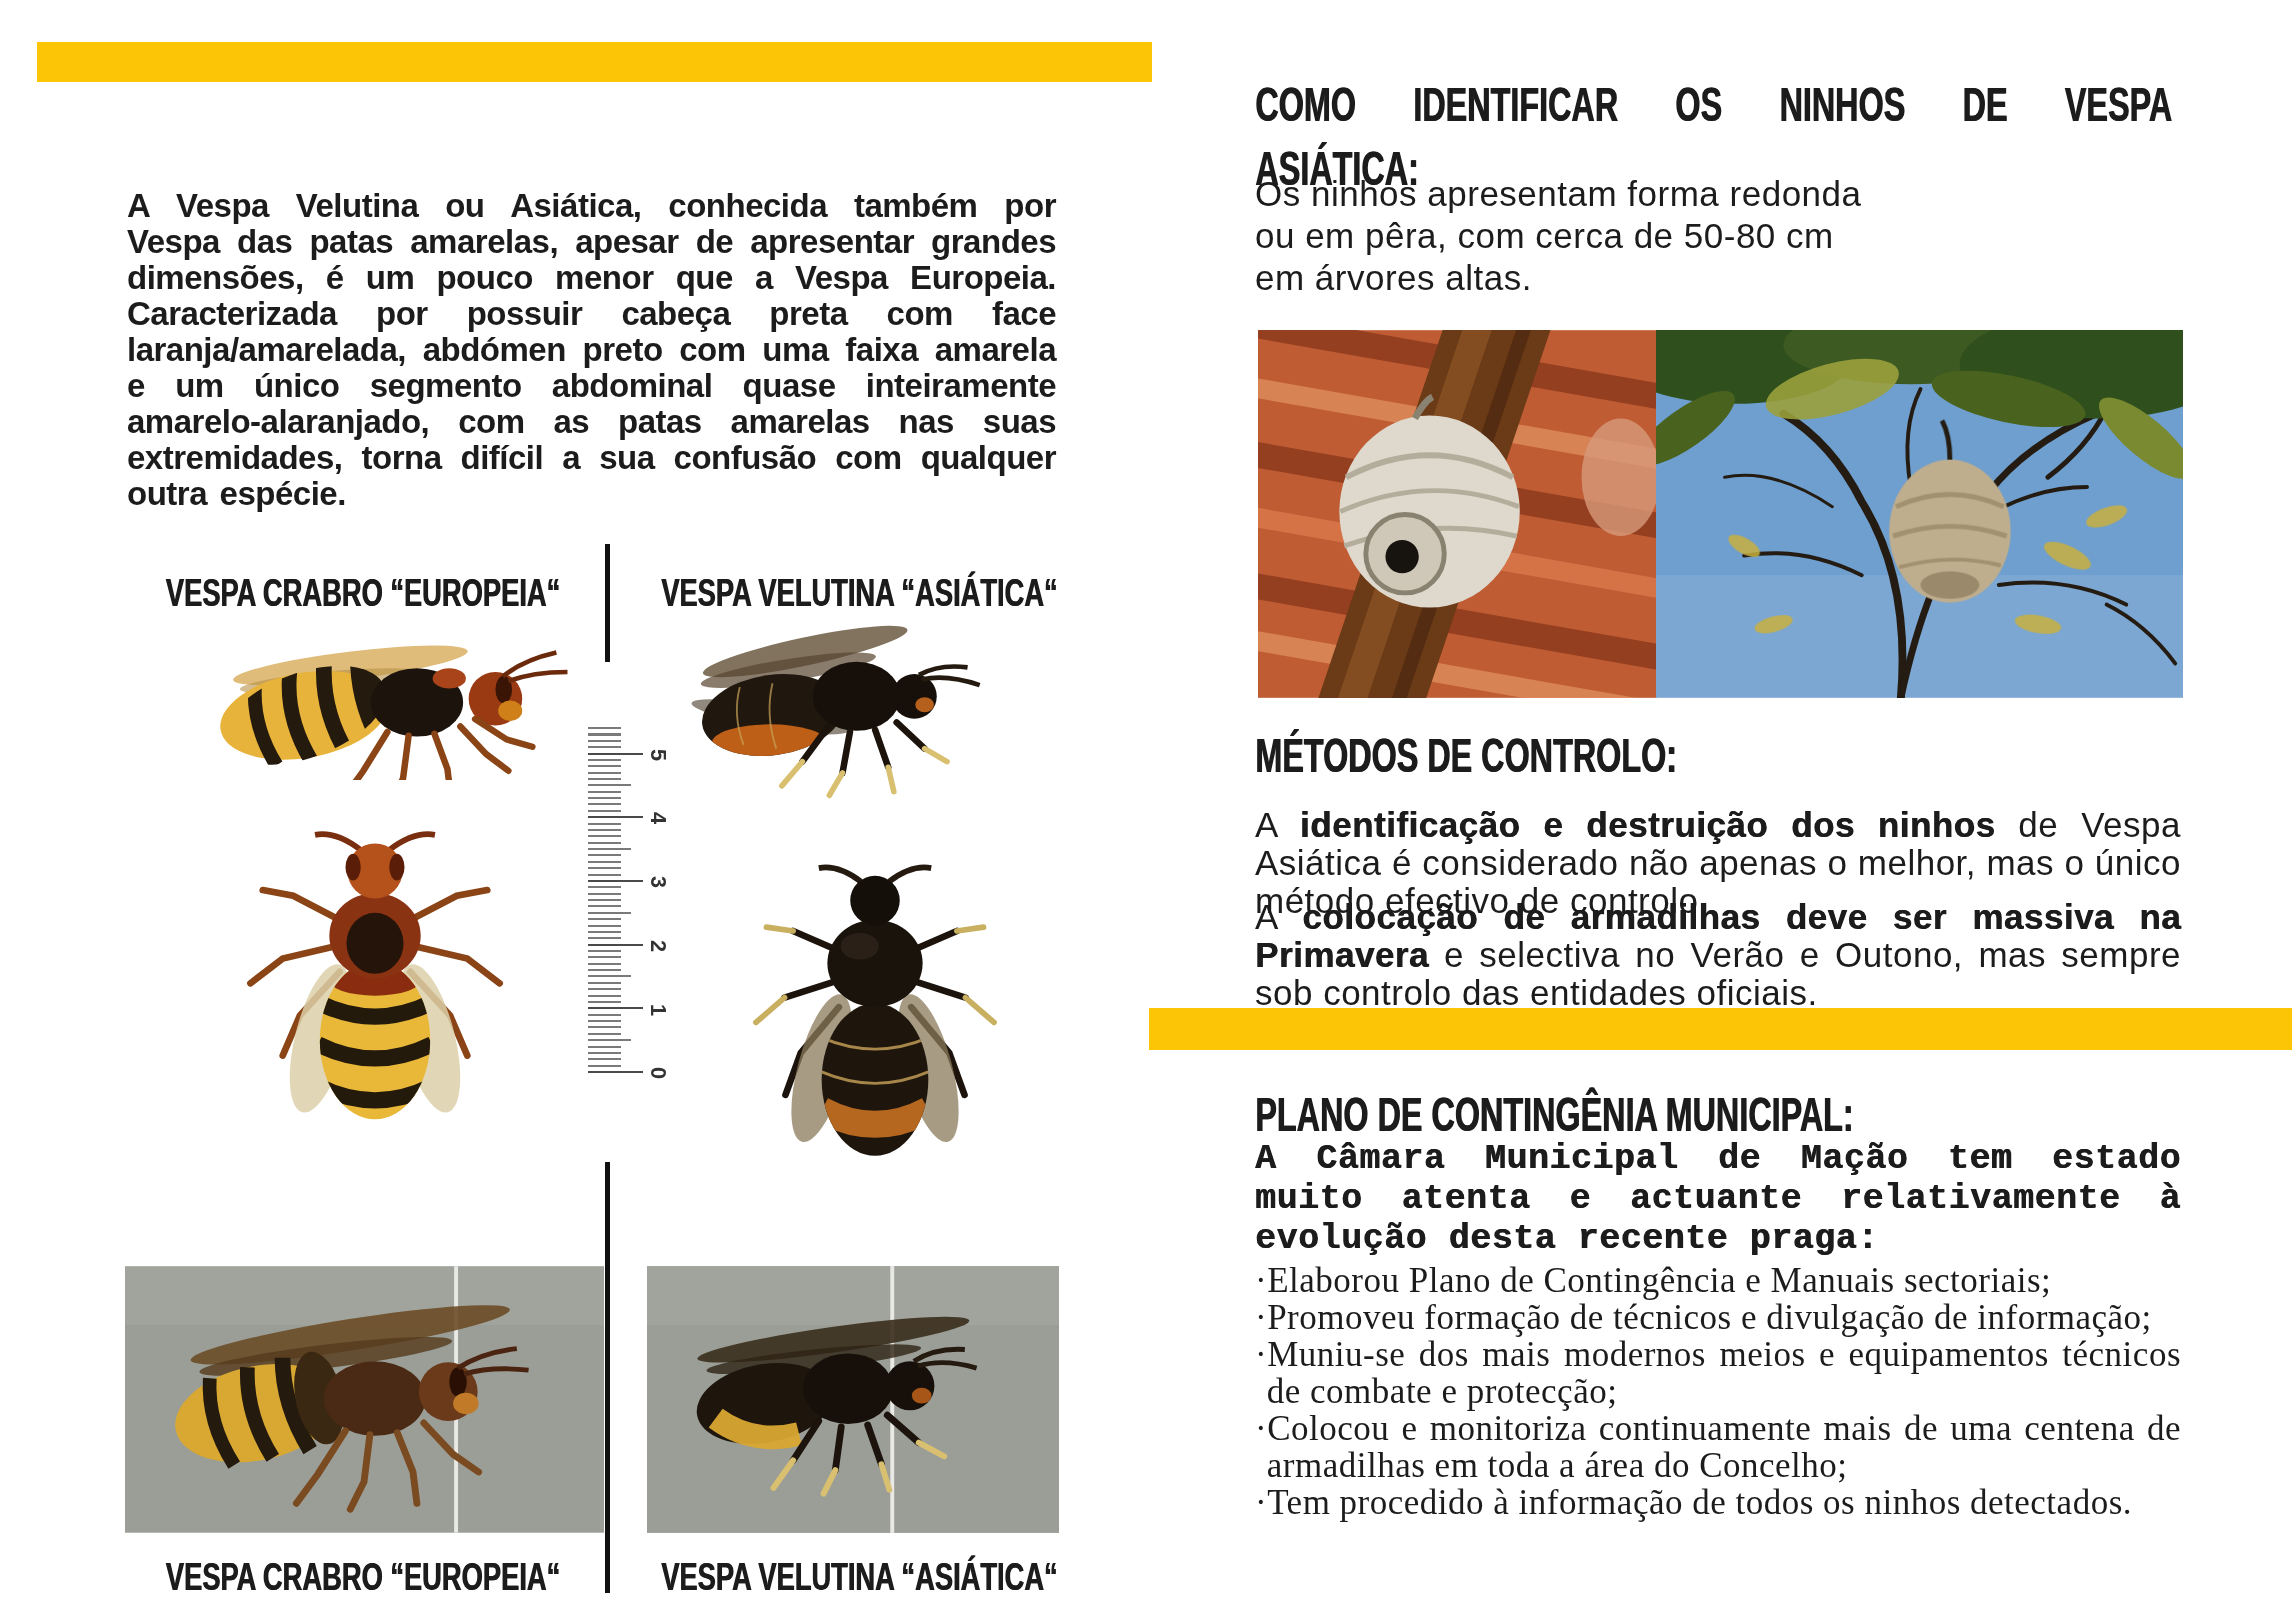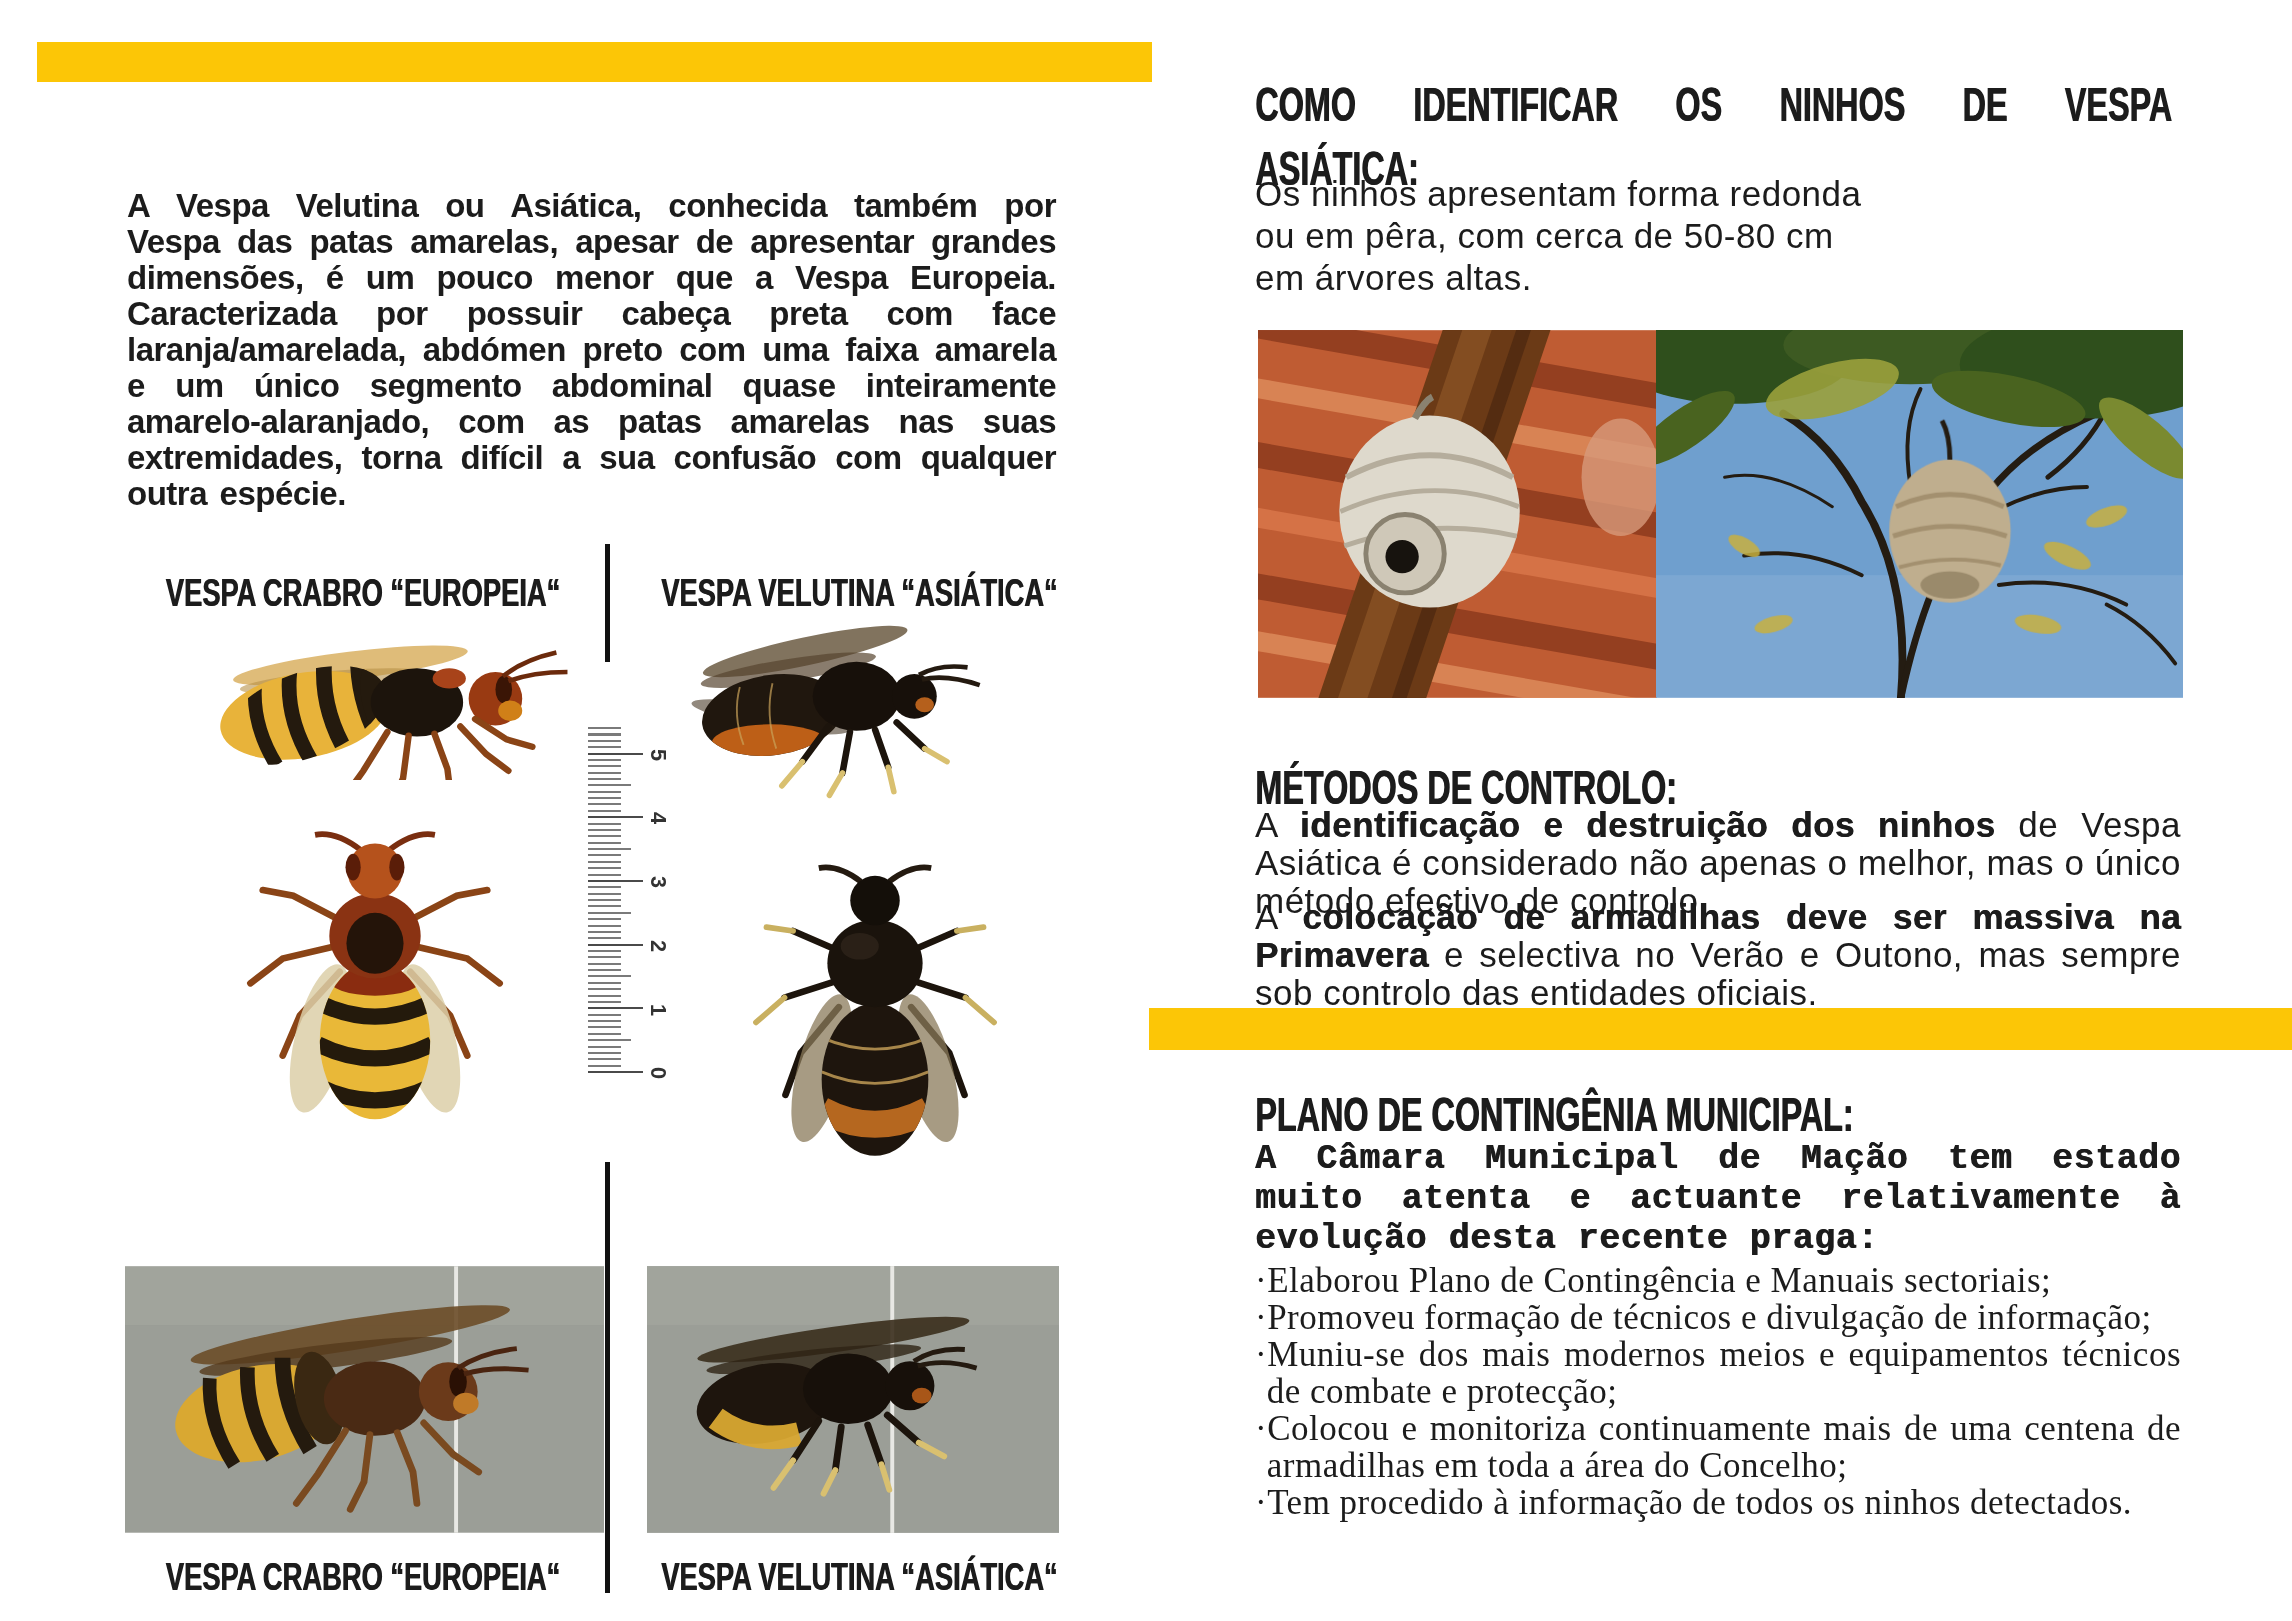--- a/index.html
+++ b/index.html
@@ -395,21 +395,21 @@
       </g>
       <ellipse cx="300" cy="205" rx="62" ry="73" fill="#bfae8e"></ellipse>
       <path d="M245,180 q55,-25 110,0" stroke="#a3906f" stroke-width="5" fill="none"></path>
       <path d="M242,210 q58,-20 116,0" stroke="#a3906f" stroke-width="5" fill="none"></path>
       <path d="M248,242 q52,-15 104,-2" stroke="#a3906f" stroke-width="4" fill="none"></path>
       <path d="M300,132 q0,-25 -8,-40" stroke="#241c12" stroke-width="5" fill="none"></path>
       <ellipse cx="300" cy="260" rx="30" ry="14" fill="#8a7a5c" opacity="0.7"></ellipse>
     </svg>
   </div>
 
-  <div class="abs" style="left:1255px;top:727px;margin-top:32px;">
+  <div class="abs" style="left:1255px;top:727px;">
     <div class="cond h1r">MÉTODOS DE CONTROLO:</div>
   </div>
   <div class="abs body-r just" style="left:1255px;top:782px;width:926px;margin-top:24px;"><span>A </span><span class="b">identificação e destruição dos ninhos</span><span> de Vespa Asiática é considerado não apenas o melhor,  mas o único método efectivo de controlo.</span></div>
   <div class="abs body-r just" style="left:1255px;top:898px;width:926px;"><span>A </span><span class="b">colocação de armadilhas deve ser massiva na Primavera</span><span> e selectiva no Verão e Outono, mas sempre sob controlo das entidades oficiais.</span></div>
 
   <div class="abs bar" style="left:1149px;top:1008px;width:1144px;height:42px;"></div>
 
   <div class="abs" style="left:1255px;top:1086px;">
     <div class="cond h1r">PLANO DE CONTINGÊNIA MUNICIPAL:</div>
   </div>

